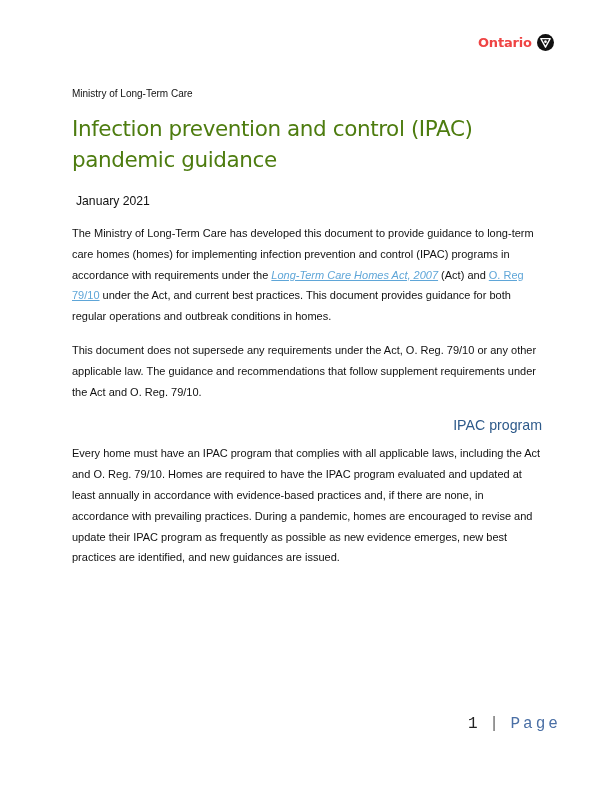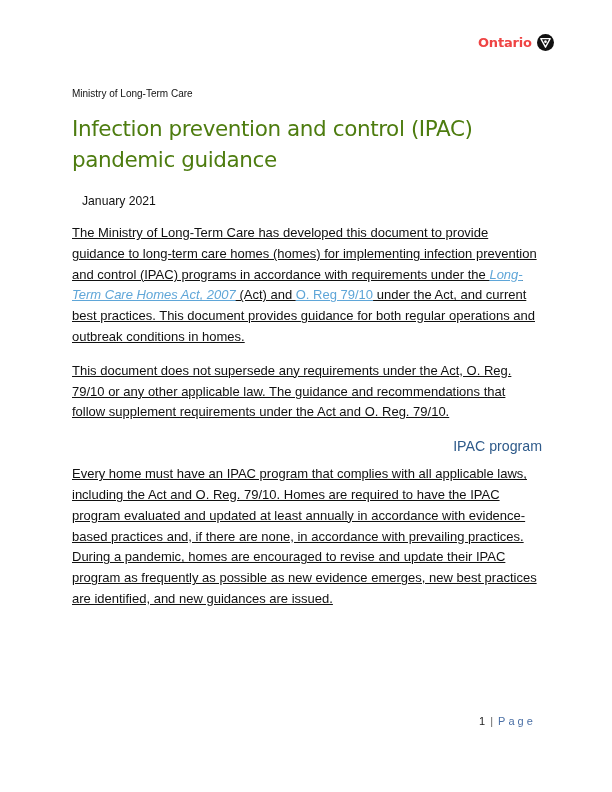--- a/index.html
+++ b/index.html
@@ -4,27 +4,27 @@
 <style>
   html, body { margin: 0; padding: 0; background: #ffffff; }
   body { width: 612px; height: 792px; position: relative; overflow: hidden; }
   .page { position: absolute; left: 0; top: 0; width: 612px; height: 792px; background: #fff; }
   .logo { position: absolute; left: 478px; top: 34px; display: flex; align-items: center; }
   .logo-text { font-family: "DejaVu Sans", sans-serif; font-weight: bold; font-size: 13px; color: #ef4444; letter-spacing: -0.2px; }
   .logo-mark { margin-left: 5px; width: 17px; height: 17px; }
   .content { position: absolute; left: 72px; top: 86px; width: 470px; font-family: "Liberation Sans", sans-serif; color: #111; }
   .ministry { font-size: 10px; line-height: 16px; margin: 0; }
   .title { font-family: "DejaVu Sans", sans-serif; font-weight: normal; font-size: 21.5px; line-height: 31px; margin: 11px 0 0 0; letter-spacing: -0.4px; color: #4d7c0f; }
-  .date { font-size: 12.2px; line-height: 16px; margin: 18px 0 0 10px; }
-  p.body { font-size: 13px; line-height: 20.8px; margin: 13px 0 0 0; text-decoration: underline; }
+  .date { font-size: 12.2px; line-height: 16px; margin: 18px 0 0 4px; }
+  p.body { font-size: 11px; line-height: 20.8px; margin: 13px 0 0 0; }
   p.body.first { margin-top: 14px; }
   a.link { color: #5fa6d8; text-decoration: underline; }
   a.link.italic { font-style: italic; }
   .heading { font-size: 14.2px; color: #2e5a8a; margin: 14px 0 0 0; line-height: 18px; font-weight: normal; text-align: right; }
-  .footer { position: absolute; left: 479px; top: 715px; font-family: Liberation Sans, sans-serif; font-size: 11px; }
+  .footer { position: absolute; left: 468px; top: 715px; font-family: Liberation Mono, monospace; font-size: 16px; }
   .footer .num { color: #222; }
   .footer .sep { color: #666; margin: 0 2px; }
   .footer .pg { color: #4a6fa5; letter-spacing: 3px; }
 </style>
 </head>
 <body>
 
 <div class="page">
 
   <div class="logo">

